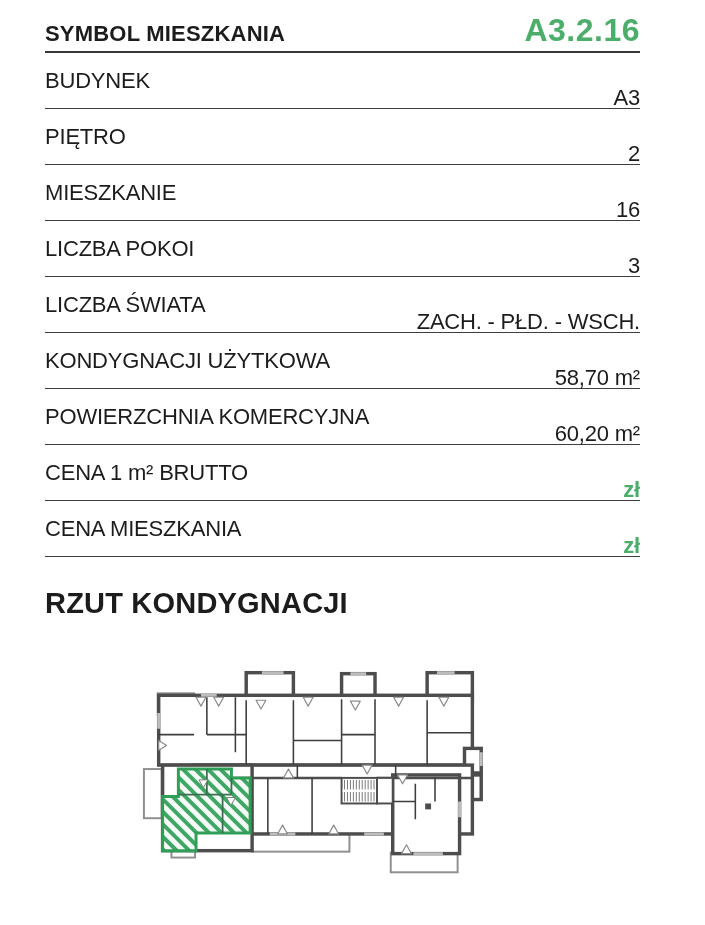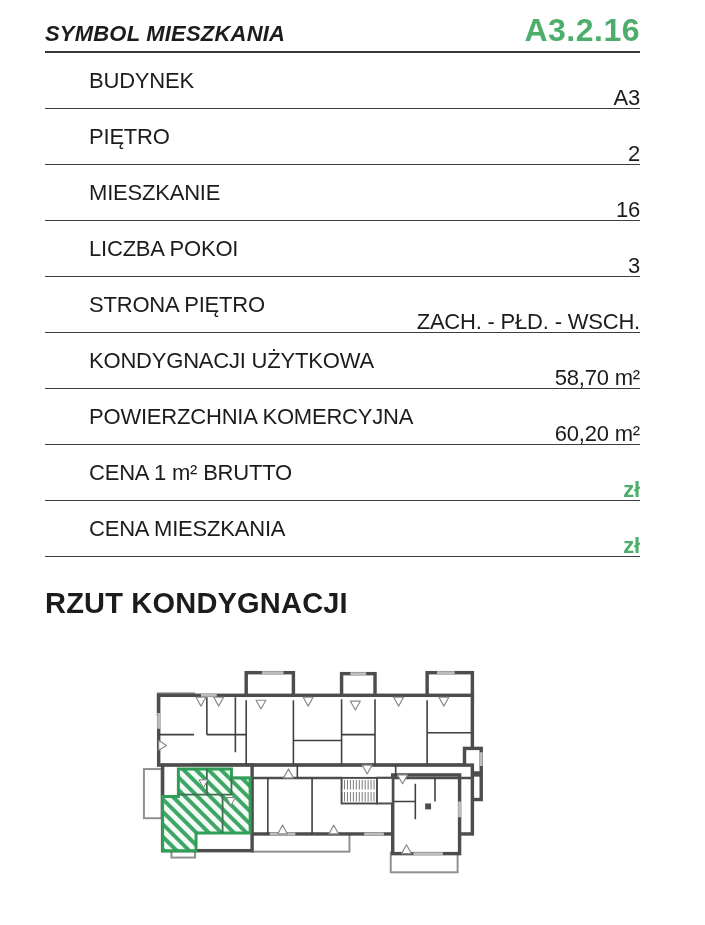--- a/index.html
+++ b/index.html
@@ -12,28 +12,28 @@
     width:705px;height:925px;overflow:hidden;
     font-family:"Liberation Sans", sans-serif;
     color:#1c1c1c;
     -webkit-font-smoothing:antialiased;
   }
   .sheet{margin-left:45px;width:595px;}
   .header-row{
     display:flex;justify-content:space-between;align-items:baseline;
     padding-top:14px;padding-bottom:4px;border-bottom:2px solid #383838;
   }
-  .header-label{font-weight:700;font-size:22px;letter-spacing:.2px;font-style:italic;}
+  .header-label{font-weight:700;font-size:22px;letter-spacing:.2px;}
   .header-value{color:var(--accent);font-weight:700;font-size:32px;line-height:1;letter-spacing:.5px;}
   .row{
     height:55px;display:flex;justify-content:space-between;align-items:center;
     border-bottom:1.5px solid var(--divider);
     font-size:22px;letter-spacing:-0.2px;
   }
-  .row-label{white-space:nowrap;margin-left:44px;}
+  .row-label{white-space:nowrap;}
   .row-value{white-space:nowrap;text-align:right;margin-top:34px;}
   .row-value.accent{color:var(--accent);font-weight:700;}
   .section-title{margin-top:30px;font-weight:700;font-size:29px;letter-spacing:.2px;}
   .plan-wrap{margin-top:34px;margin-left:95px;width:360px;}
   svg{display:block;}
 </style>
 </head>
 <body>
 
 <div class="sheet">
@@ -54,21 +54,21 @@
     </div>
     <div class="row">
       <span class="row-label">MIESZKANIE</span>
       <span class="row-value">16</span>
     </div>
     <div class="row">
       <span class="row-label">LICZBA POKOI</span>
       <span class="row-value">3</span>
     </div>
     <div class="row">
-      <span class="row-label">STRONA PIĘTRO</span>
+      <span class="row-label">LICZBA ŚWIATA</span>
       <span class="row-value">ZACH. - PŁD. - WSCH.</span>
     </div>
     <div class="row">
       <span class="row-label">KONDYGNACJI UŻYTKOWA</span>
       <span class="row-value">58,70 m²</span>
     </div>
     <div class="row">
       <span class="row-label">POWIERZCHNIA KOMERCYJNA</span>
       <span class="row-value">60,20 m²</span>
     </div>

